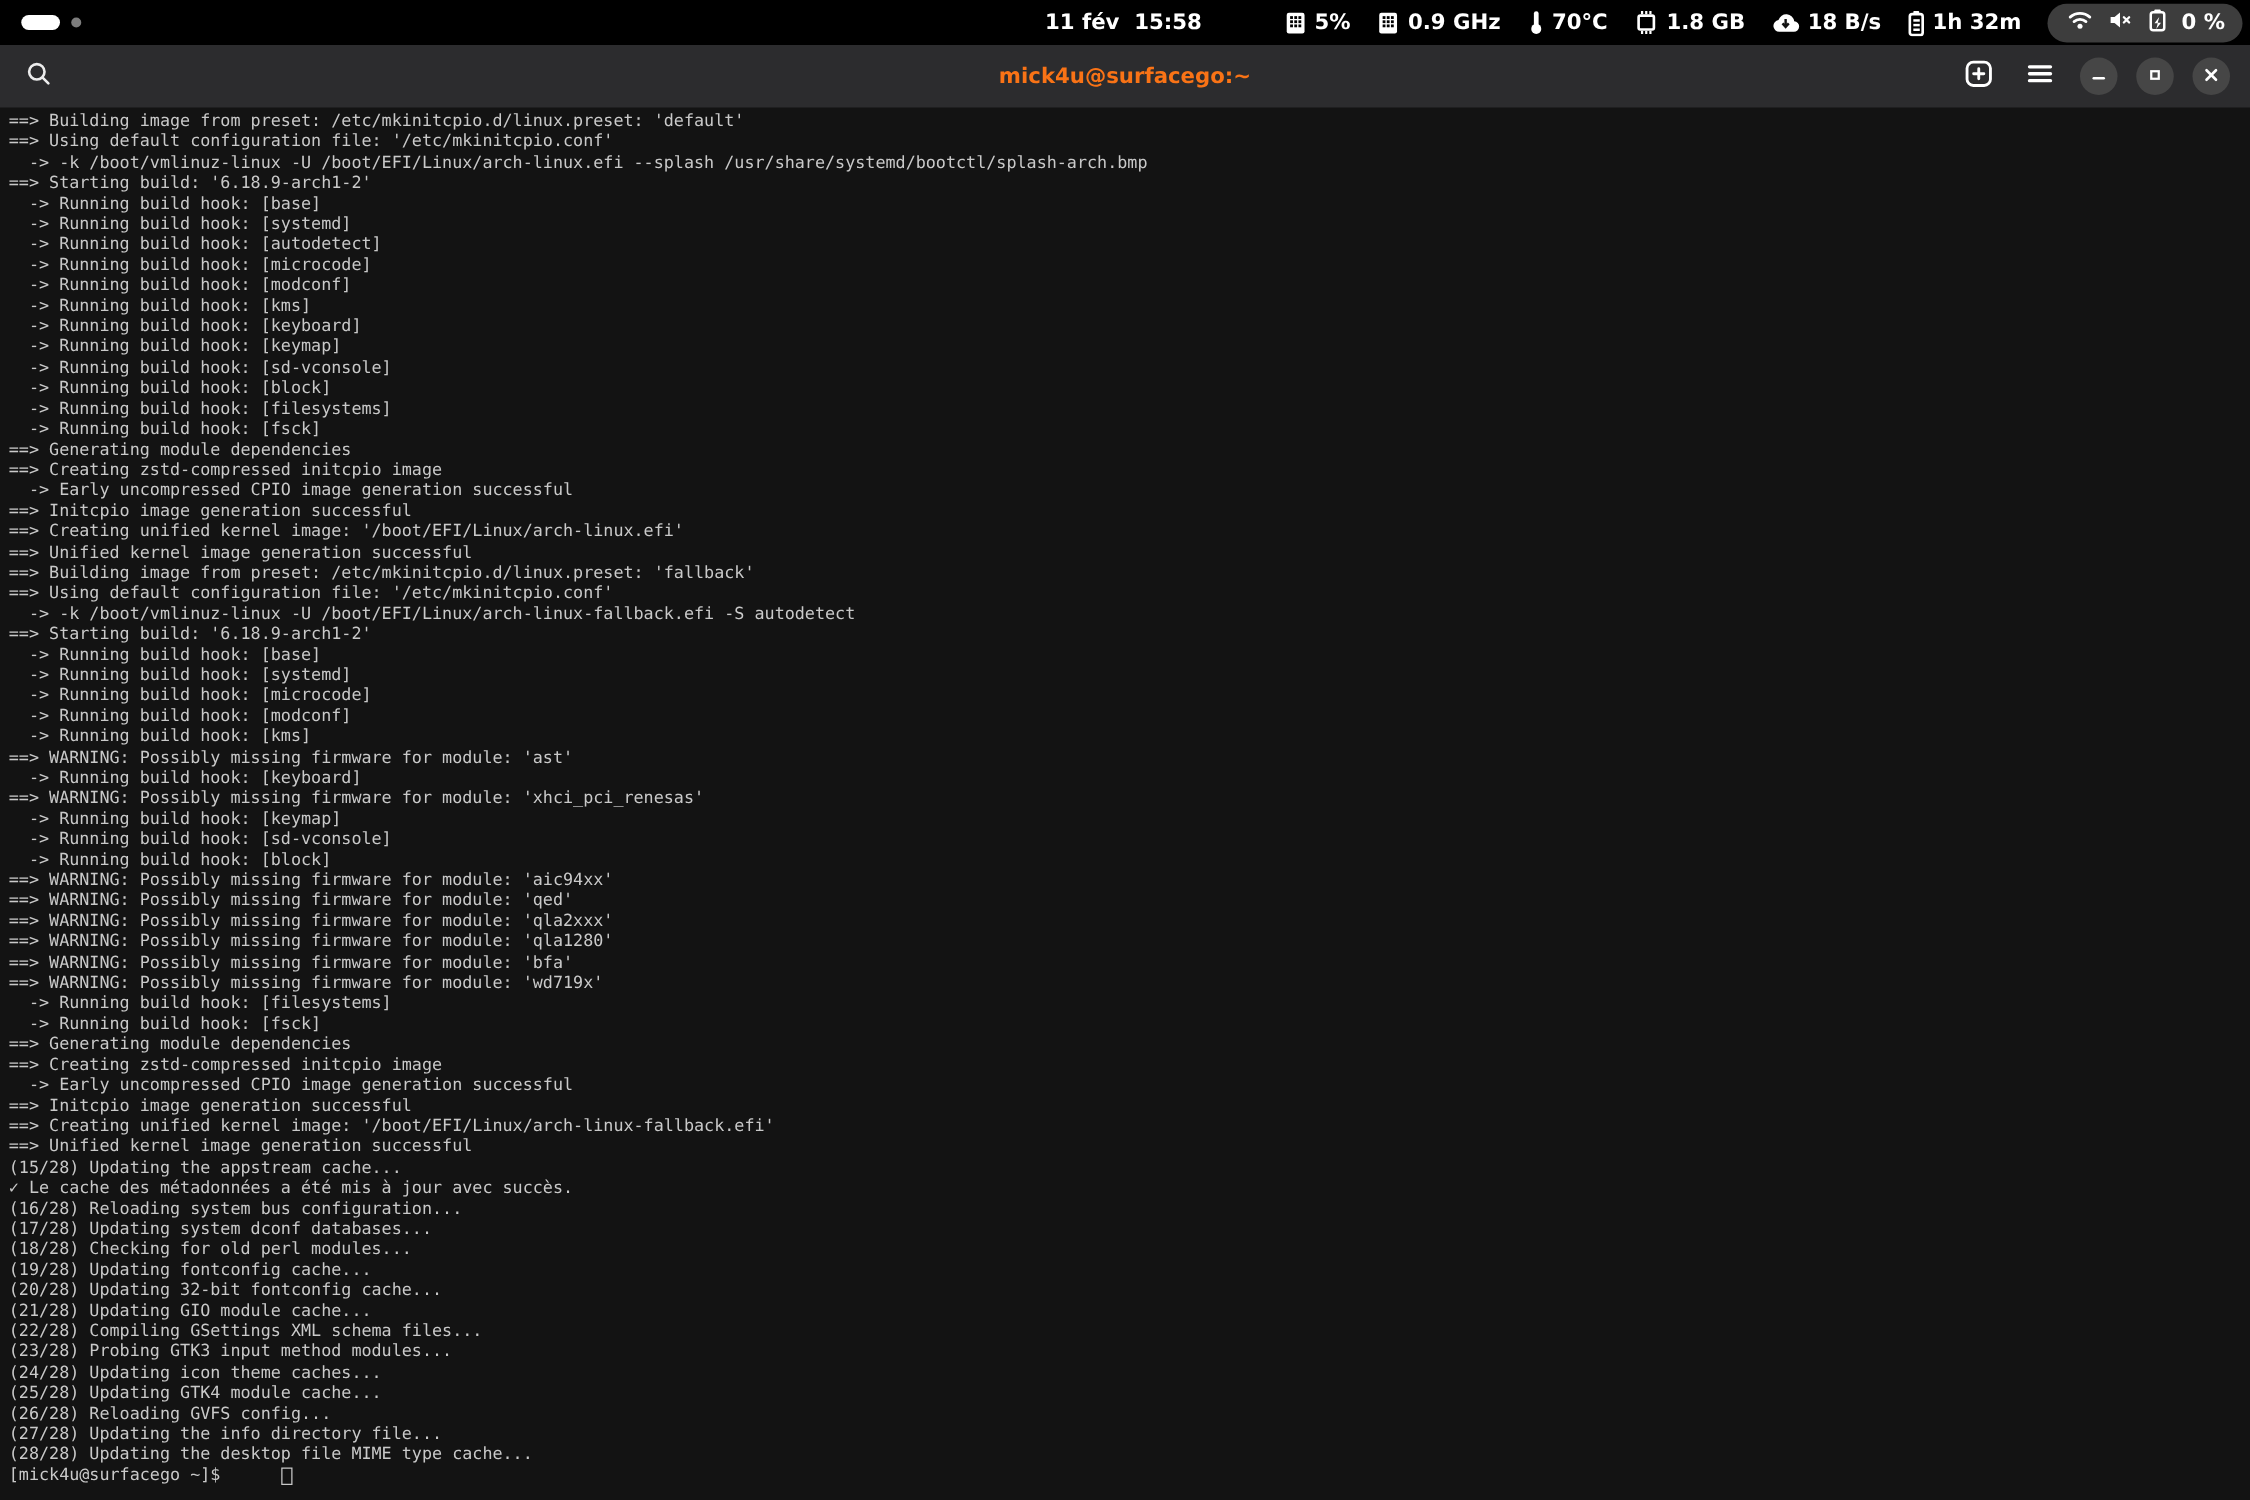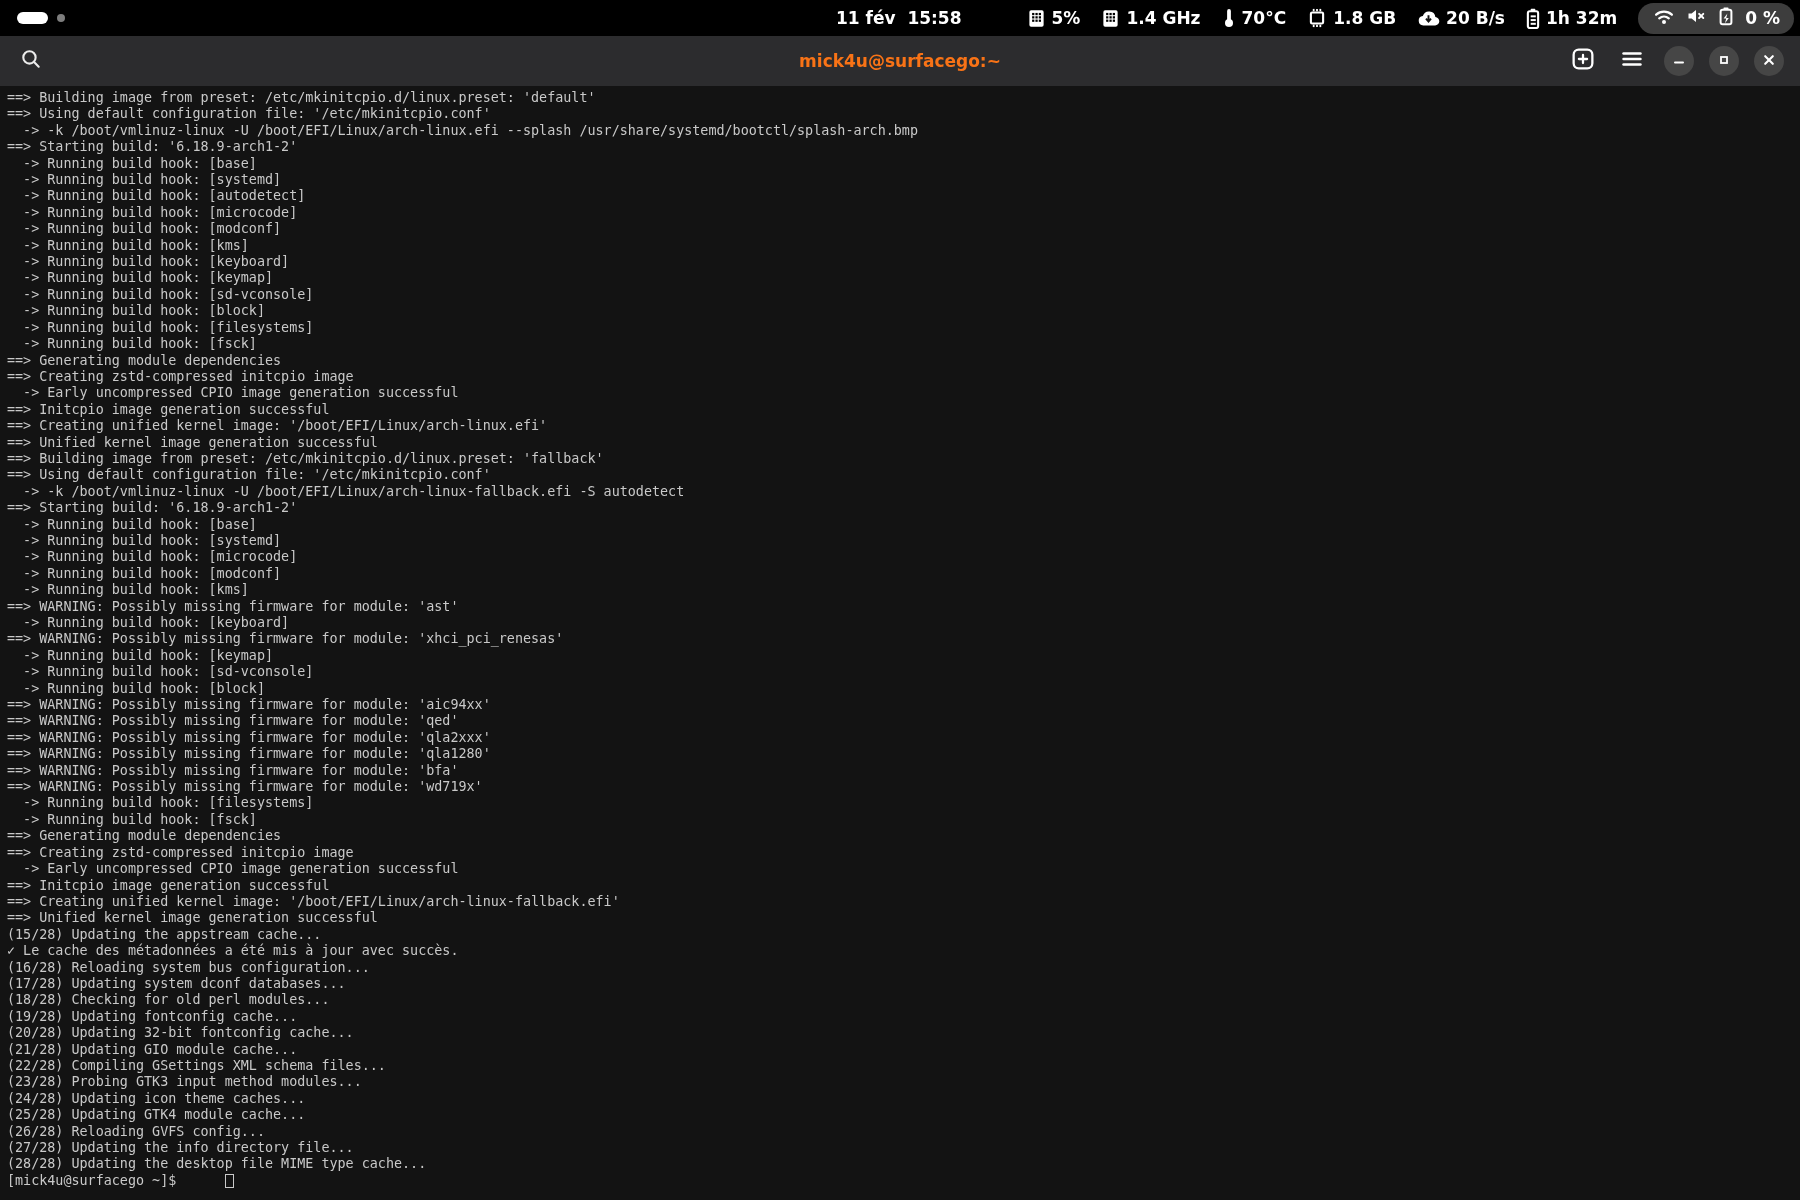--- a/index.html
+++ b/index.html
@@ -83,21 +83,21 @@
               <rect x="9.9" y="3.3" width="1.9" height="1.9"></rect>
               <rect x="4.3" y="6.1" width="1.9" height="1.9"></rect>
               <rect x="7.1" y="6.1" width="1.9" height="1.9"></rect>
               <rect x="9.9" y="6.1" width="1.9" height="1.9"></rect>
               <rect x="4.3" y="8.9" width="1.9" height="1.9"></rect>
               <rect x="7.1" y="8.9" width="1.9" height="1.9"></rect>
               <rect x="9.9" y="8.9" width="1.9" height="1.9"></rect>
             </g>
           </svg>
         </span>
-      <span>1.4 GHz</span>
+      <span>0.9 GHz</span>
     </div>
 
     <div class="indicator">
       <span>
           <svg width="14" height="20" viewBox="0 0 12 18">
             <path d="M6 2.6v8" stroke="#fff" stroke-width="3.4" stroke-linecap="round" fill="none"></path>
             <circle cx="6" cy="13.6" r="3.6" fill="#fff"></circle>
           </svg>
         </span>
       <span>70°C</span>
@@ -120,21 +120,21 @@
       <span>1.8 GB</span>
     </div>
 
     <div class="indicator">
       <span>
           <svg width="23" height="16" viewBox="0 0 20 14">
             <path fill="#fff" d="M5.6 13.5a4.1 4.1 0 0 1-.55-8.17A5.6 5.6 0 0 1 16 6.2a3.55 3.55 0 0 1-.4 7.3z"></path>
             <path d="M10 4.6v5.2M7.8 7.6l2.2 2.5 2.2-2.5" stroke="#131313" stroke-width="1.7" fill="none"></path>
           </svg>
         </span>
-      <span>20 B/s</span>
+      <span>18 B/s</span>
     </div>
 
     <div class="indicator">
       <span>
           <svg width="14" height="21" viewBox="0 0 12 18">
             <rect x="4" y="0.6" width="4" height="2" rx="0.6" fill="#fff"></rect>
             <rect x="1.6" y="2.8" width="8.8" height="14.4" rx="1.6" fill="none" stroke="#fff" stroke-width="1.8"></rect>
             <rect x="4" y="6.3" width="4.4" height="1.7" fill="#fff"></rect>
             <rect x="4" y="9.5" width="4.4" height="1.7" fill="#fff"></rect>
             <rect x="4" y="12.7" width="4.4" height="1.7" fill="#fff"></rect>

